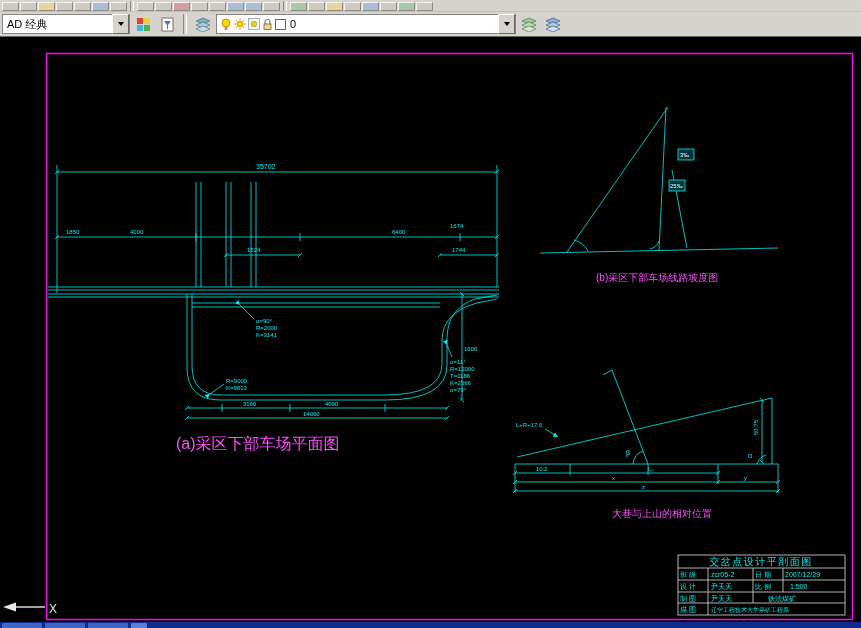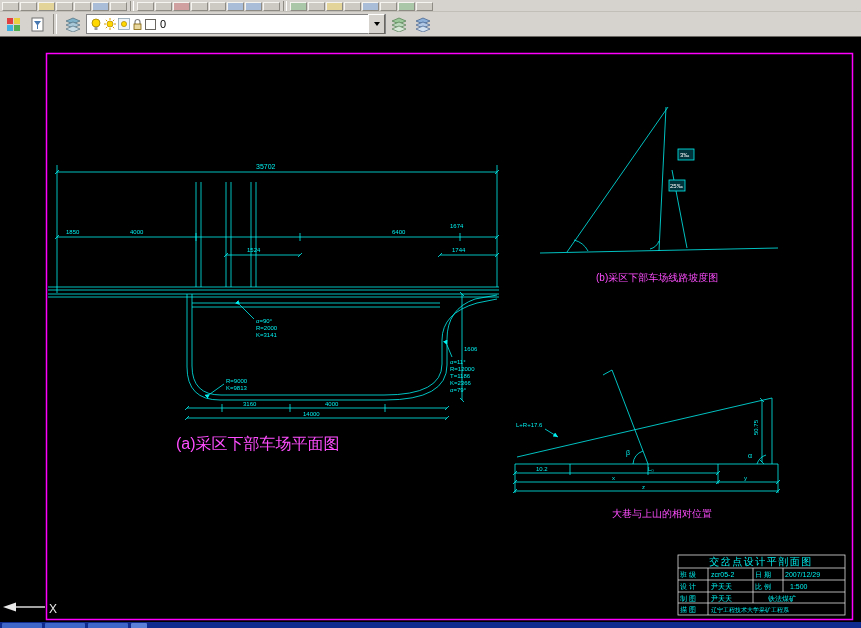--- a/index.html
+++ b/index.html
@@ -64,20 +64,26 @@
   <span class="mi y"></span>
   <span class="mi"></span>
   <span class="mi b"></span>
   <span class="mi"></span>
   <span class="mi g"></span>
   <span class="mi"></span>
 </div>
 
 <div class="rowB">
 
+  <div class="combo" style="width:128px">
+    <span class="ctext">AD 经典</span>
+    <span class="cbtn">
+        <span class="tri"></span>
+      </span>
+  </div>
 
   <button class="tb">
     <svg width="15" height="15">
       <rect x="1" y="1" width="6" height="6" fill="#e04040"></rect>
       <rect x="8" y="1" width="6" height="6" fill="#e8d040"></rect>
       <rect x="1" y="8" width="6" height="6" fill="#40b0e0"></rect>
       <rect x="8" y="8" width="6" height="6" fill="#50b050"></rect>
     </svg>
   </button>
   <button class="tb">

